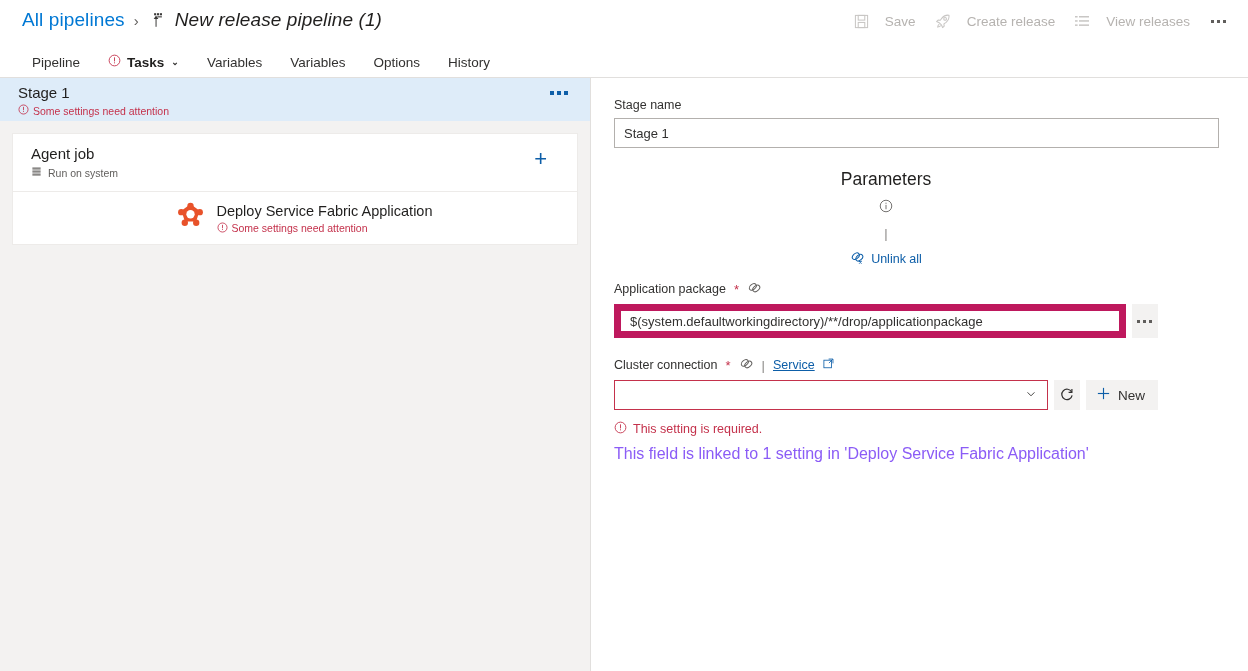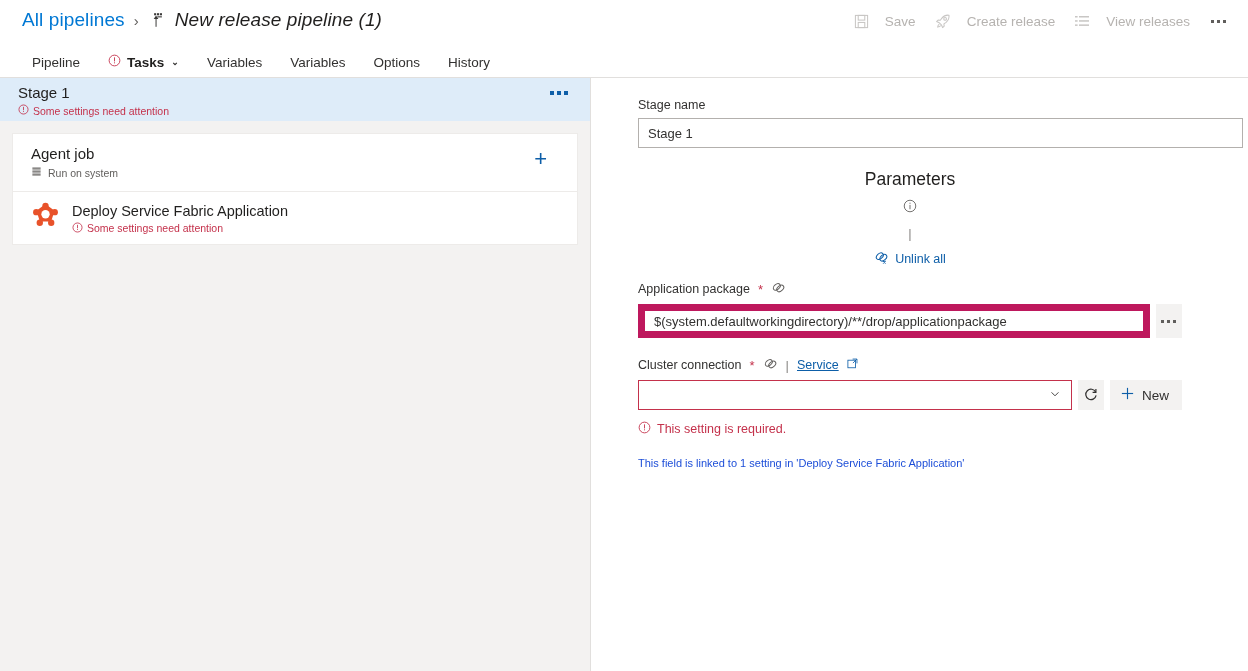--- a/index.html
+++ b/index.html
@@ -97,32 +97,32 @@
     display: flex; align-items: center; gap: 6px;
     font-size: 10.5px; color: #605e5c; margin-top: 2px;
   }
   .job-plus {
     position: absolute; right: 30px; top: 14px;
     font-size: 22px; color: #0d5ea8; line-height: 1; cursor: pointer;
     font-weight: 300;
   }
   .task-row {
     position: relative; height: 52px; display: flex; align-items: center;
-    gap: 12px; padding-left: 18px; cursor: pointer;
+    gap: 12px; padding-left: 18px; cursor: pointer; justify-content: center;
   }
   .task-text { display: flex; flex-direction: column; }
   .task-title { font-size: 14.5px; color: #201f1e; line-height: 19px; }
   .task-sub {
     display: flex; align-items: center; gap: 4px;
     font-size: 10.5px; color: #c4314b; margin-top: 1px;
   }
 
   
   .rightpane {
-    position: absolute; left: 616px; top: 78px; width: 584px; height: 593px;
+    position: absolute; left: 592px; top: 78px; width: 584px; height: 593px;
     background: #fff; padding: 20px 18px 0 22px;
   }
   .field-label {
     font-size: 12.5px; color: #323130; margin-bottom: 6px;
     display: flex; align-items: center; gap: 8px;
   }
   .req { color: #c4314b; font-size: 13px; line-height: 1; }
   .text-input {
     width: 605px; height: 30px; border: 1px solid #b3b0ad; background: #fff;
     font-size: 13px; color: #323130; padding: 0 9px; outline: none;
@@ -168,21 +168,21 @@
   }
   .new-btn {
     height: 30px; background: #f3f2f1; display: flex; align-items: center;
     gap: 7px; padding: 0 13px 0 10px; cursor: pointer;
   }
   .new-btn span { font-size: 13.5px; color: #323130; }
   .error-msg {
     display: flex; align-items: center; gap: 6px;
     font-size: 12.5px; color: #c4314b; margin-top: 11px;
   }
-  .link-note { font-size: 11px; color: #1d4ed8; margin-top: 20px; }
+  .link-note { font-size: 16px; color: #8b5cf6; margin-top: 8px; }
   .mb22 { margin-bottom: 18px; }
 </style>
 </head>
 <body>
 
 <div class="page">
 
   <div class="header">
 
     <div class="breadcrumb">

